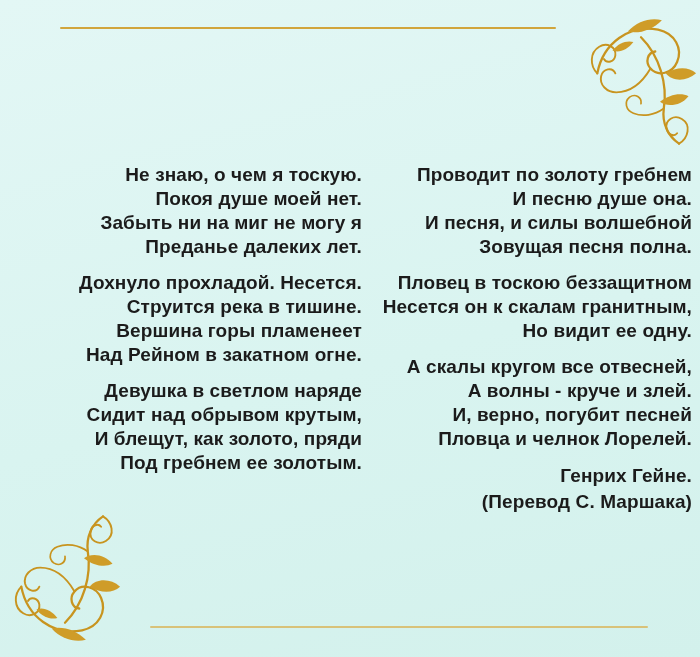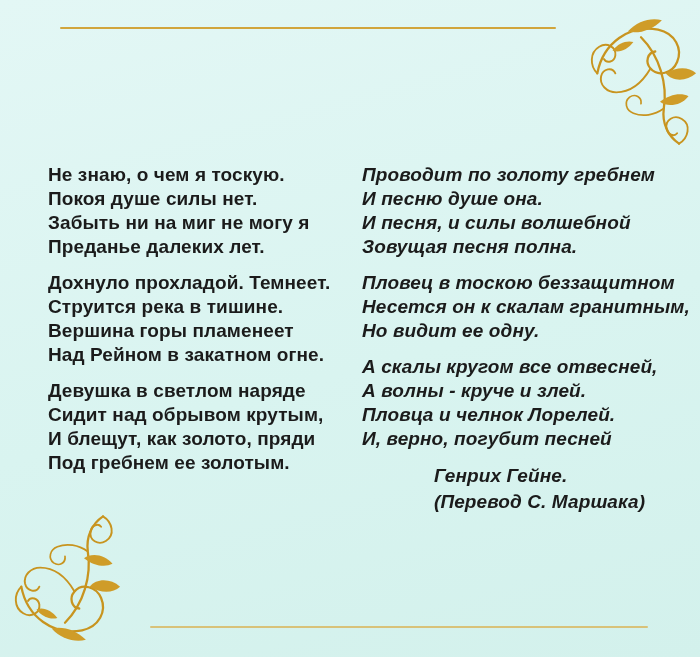--- a/index.html
+++ b/index.html
@@ -55,23 +55,23 @@
     left: 48px;
     top: 163px;
     display: flex;
     color: #1b1b1b;
     font-weight: 700;
     font-size: 19px;
     line-height: 24px;
     letter-spacing: 0.1px;
   }
   .col-left  { width: 314px; }
-  .col-right { width: 330px; font-style: italic; }
+  .col-right { width: 330px; }
   .stanza { margin: 0 0 12px 0; }
-  .line { white-space: nowrap; }
+  .line { white-space: nowrap; text-align: right; }
   .attribution {
     margin: 12px 0 0 72px;
     line-height: 26px;
   }
 </style>
 </head>
 <body>
 
 <div class="page">
 
@@ -106,26 +106,26 @@
       <path d="M80,98 C90,90 102,88 110,92 C102,102 88,104 80,98 Z"></path>
       <path d="M30,44 C36,36 45,33 52,35 C46,43 37,47 30,44 Z"></path>
     </g>
   </svg>
 
   <main class="poem">
 
     <section class="col-left">
       <div class="stanza">
         <div class="line">Не знаю, о чем я тоскую.</div>
-        <div class="line">Покоя душе силы нет.</div>
+        <div class="line">Покоя душе моей нет.</div>
         <div class="line">Забыть ни на миг не могу я</div>
         <div class="line">Преданье далеких лет.</div>
       </div>
       <div class="stanza">
-        <div class="line">Дохнуло прохладой. Темнеет.</div>
+        <div class="line">Дохнуло прохладой. Несется.</div>
         <div class="line">Струится река в тишине.</div>
         <div class="line">Вершина горы пламенеет</div>
         <div class="line">Над Рейном в закатном огне.</div>
       </div>
       <div class="stanza">
         <div class="line">Девушка в светлом наряде</div>
         <div class="line">Сидит над обрывом крутым,</div>
         <div class="line">И блещут, как золото, пряди</div>
         <div class="line">Под гребнем ее золотым.</div>
       </div>
@@ -139,22 +139,22 @@
         <div class="line">Зовущая песня полна.</div>
       </div>
       <div class="stanza">
         <div class="line">Пловец в тоскою беззащитном</div>
         <div class="line">Несется он к скалам гранитным,</div>
         <div class="line">Но видит ее одну.</div>
       </div>
       <div class="stanza">
         <div class="line">А скалы кругом все отвесней,</div>
         <div class="line">А волны - круче и злей.</div>
+        <div class="line">И, верно, погубит песней</div>
         <div class="line">Пловца и челнок Лорелей.</div>
-        <div class="line">И, верно, погубит песней</div>
       </div>
       <div class="attribution">
         <div class="line">Генрих Гейне.</div>
         <div class="line">(Перевод С. Маршака)</div>
       </div>
     </section>
 
   </main>
 </div>
 

